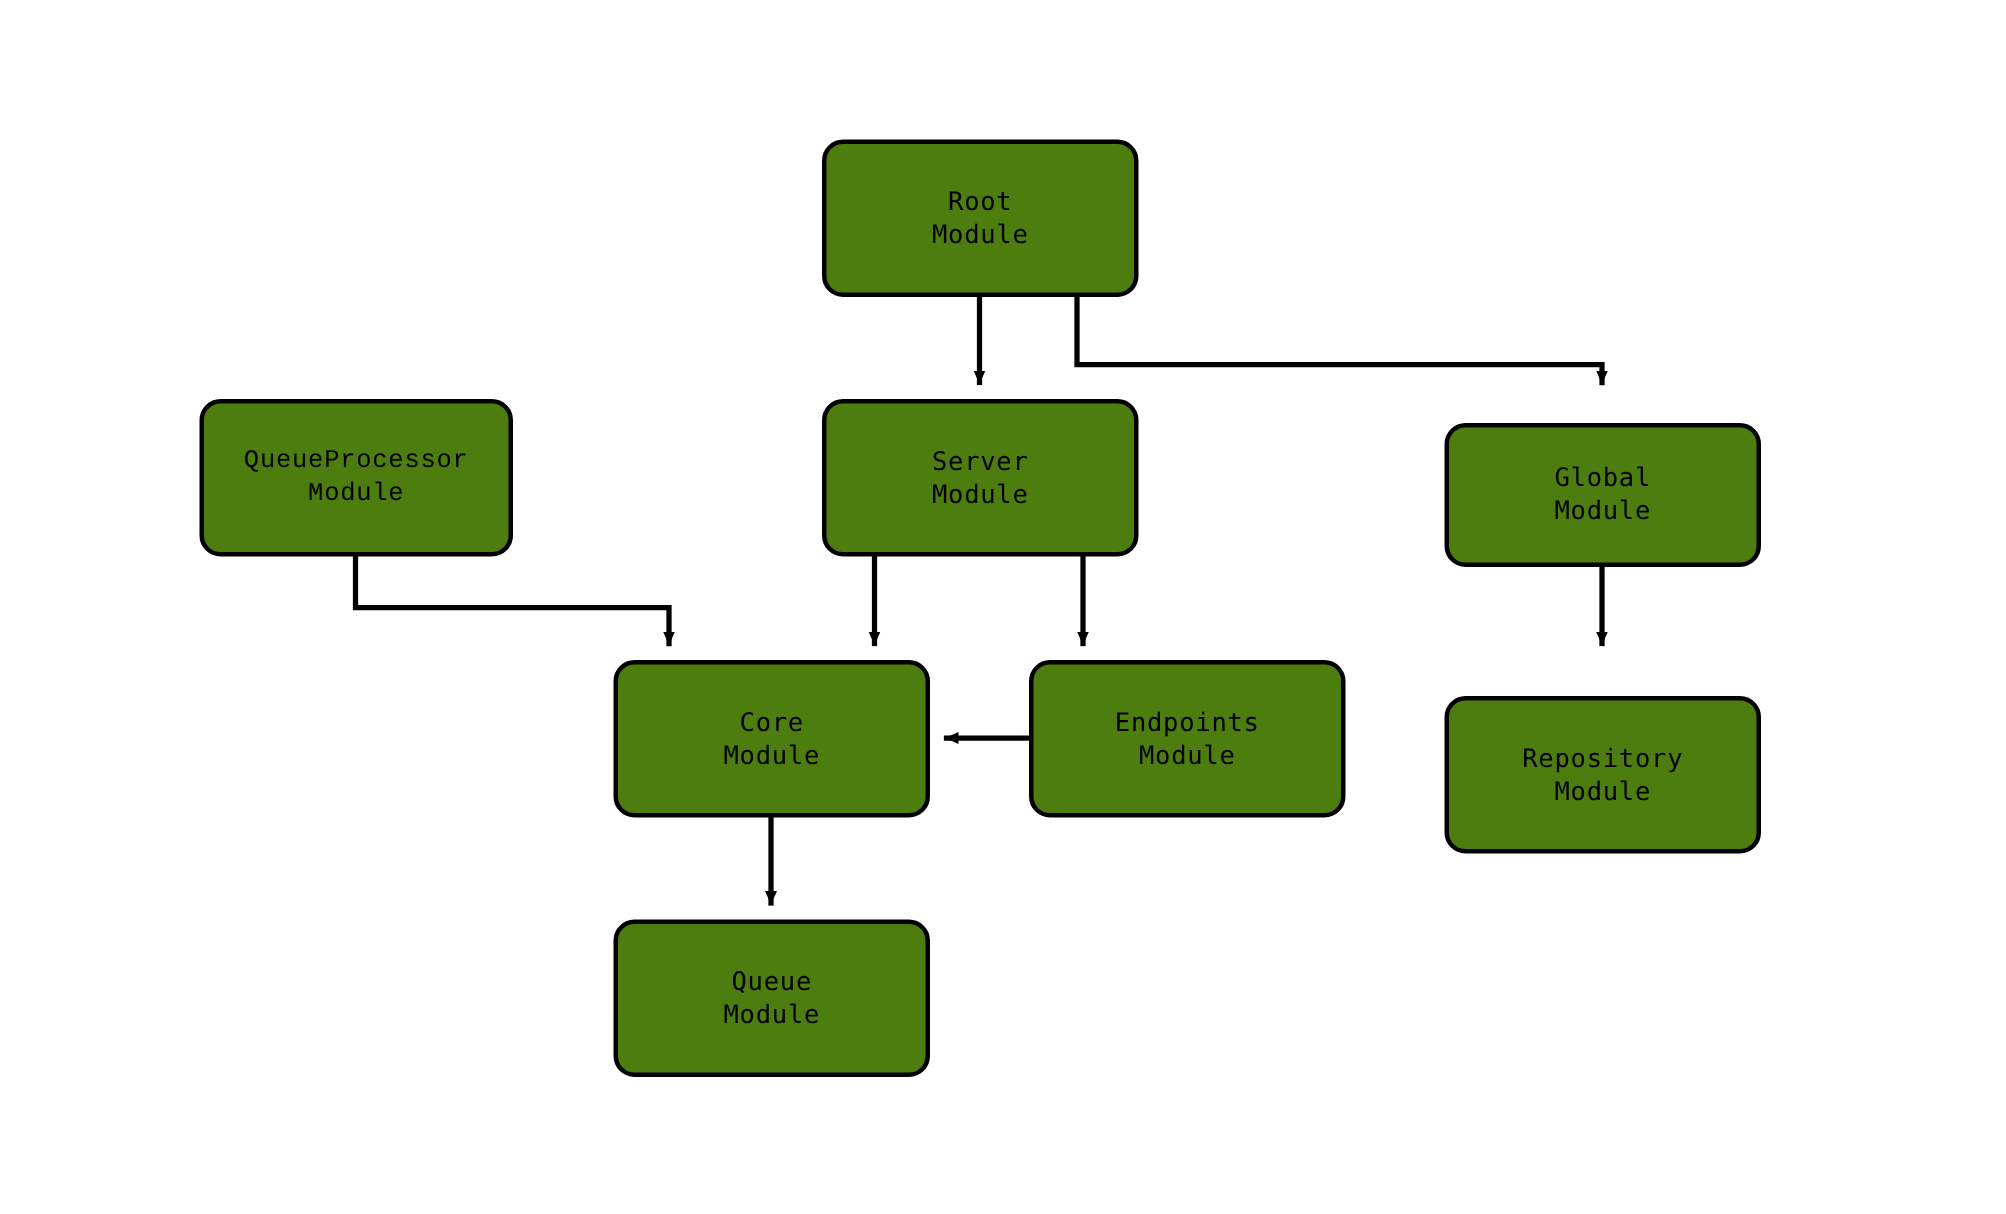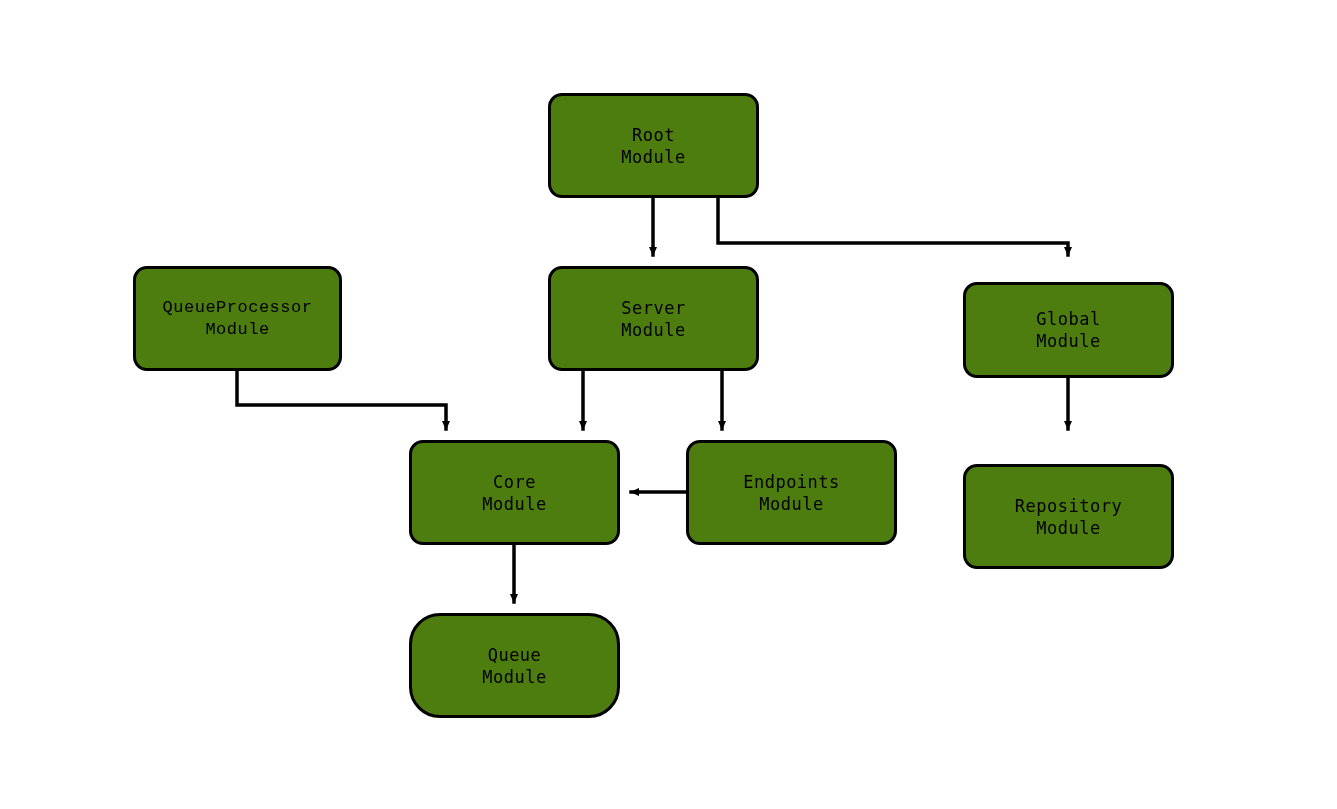--- a/index.html
+++ b/index.html
@@ -103,18 +103,18 @@
   <div class="node" style="left:686px; top:440px; width:211px; height:105px;">
     <span class="line1">Endpoints</span>
     <span class="line2">Module</span>
   </div>
 
   <div class="node" style="left:963px; top:464px; width:211px; height:105px;">
     <span class="line1">Repository</span>
     <span class="line2">Module</span>
   </div>
 
-  <div class="node" style="left:409px; top:613px; width:211px; height:105px;border-radius:31px;">
+  <div class="node" style="left:409px; top:613px; width:211px; height:105px;">
     <span class="line1">Queue</span>
     <span class="line2">Module</span>
   </div>
 
 </div>
 
 </body></html>

